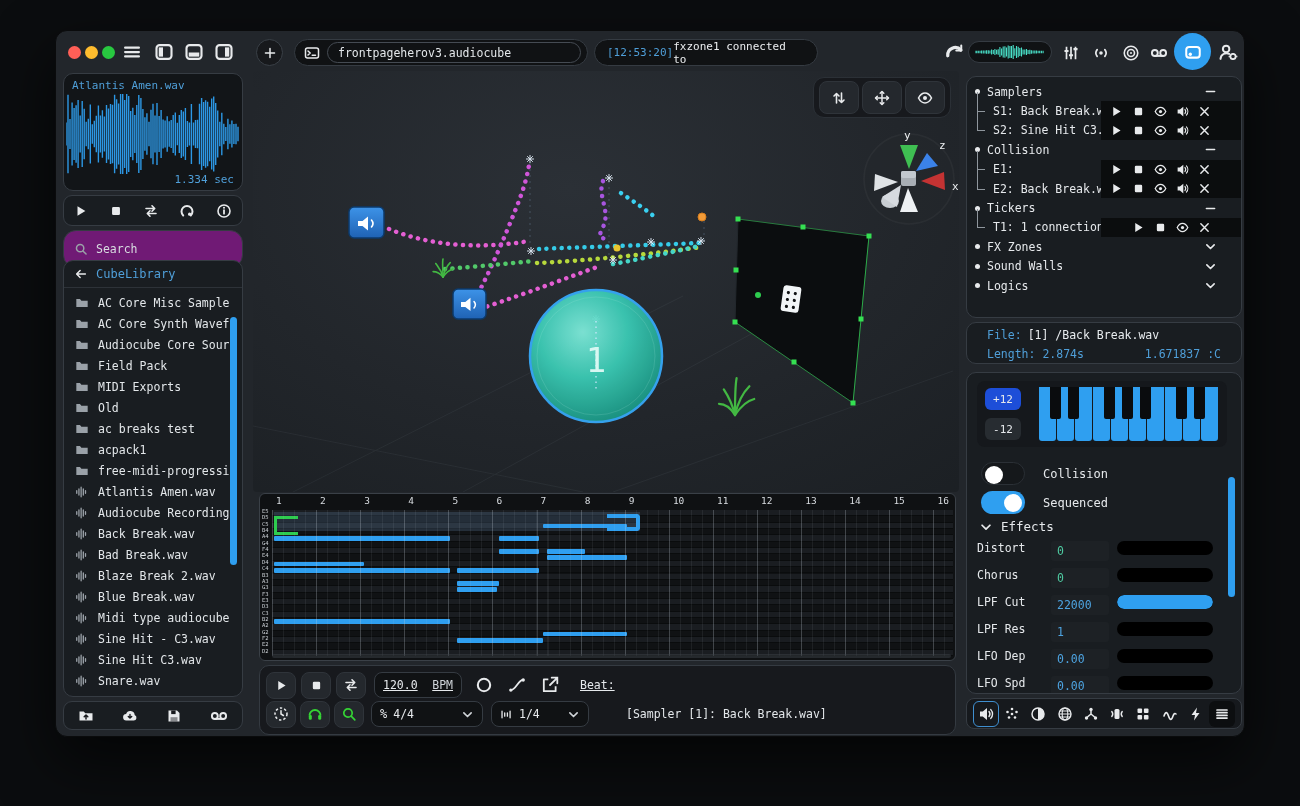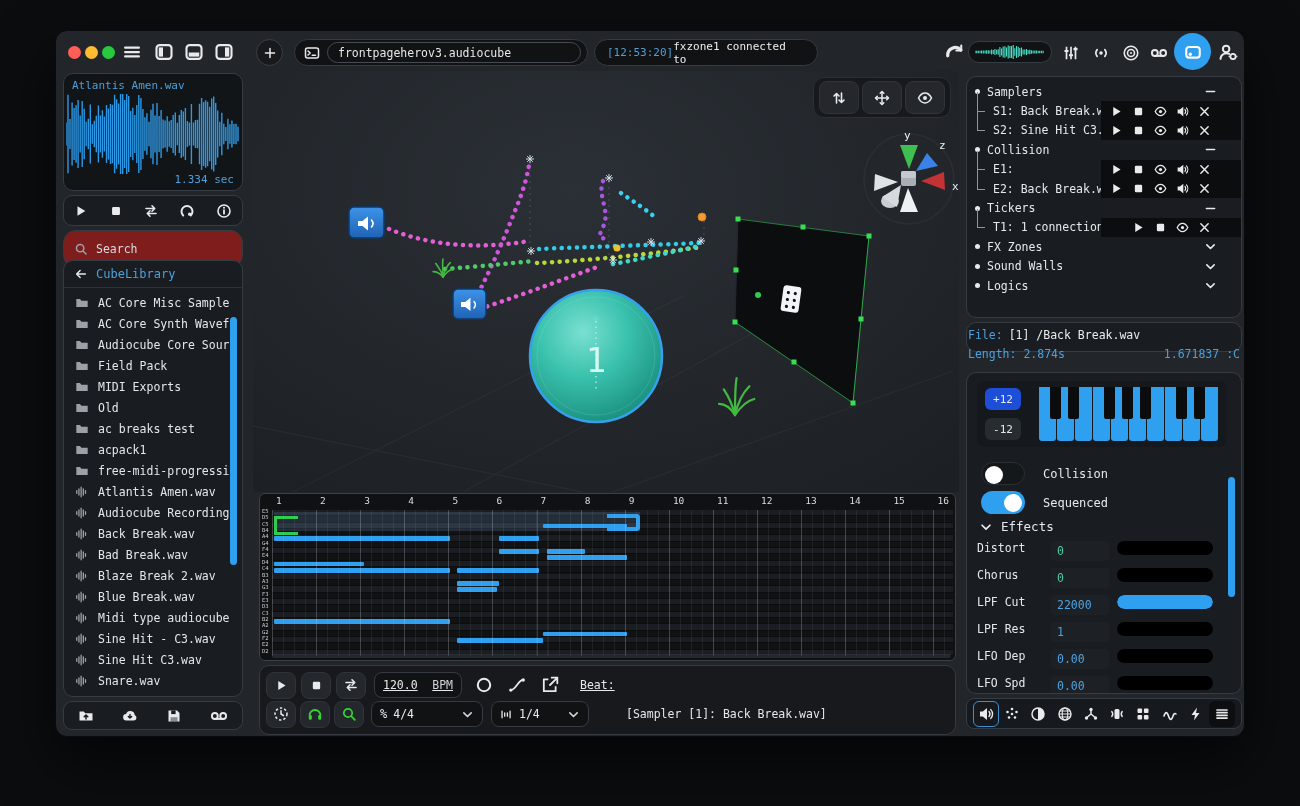--- a/index.html
+++ b/index.html
@@ -217,21 +217,21 @@
       </span>
     <span class="i">
         <svg viewBox="0 0 16 16" width="100%" height="100%" fill="none">
           <circle cx="8" cy="8" r="6" fill="none" stroke="currentColor" stroke-width="1.6"></circle>
           <path d="M8 7.2v3.5" stroke="currentColor" stroke-width="1.8" stroke-linecap="round"></path>
           <circle cx="8" cy="4.8" r="1" fill="currentColor"></circle>
         </svg>
       </span>
   </div>
 
-  <div class="pill abs" style="left:7px;top:199px;width:180px;height:38px;padding:0 10px;gap:8px;border-radius:13px;background:#7f1d1d;">
+  <div class="pill abs" style="left:7px;top:199px;width:180px;height:38px;padding:0 10px;gap:8px;border-radius:13px;background:#701a75;">
     <span class="i i14 dim">
         <svg viewBox="0 0 16 16" width="100%" height="100%" fill="none">
           <circle cx="7" cy="7" r="4.2" fill="none" stroke="currentColor" stroke-width="1.7"></circle>
           <path d="M10.2 10.2 13.8 13.8" stroke="currentColor" stroke-width="1.7" stroke-linecap="round"></path>
         </svg>
       </span>
     <span style="font-size:11.5px;color:#d7dbe0;">Search</span>
   </div>
 
   <div class="card abs" style="left:7px;top:229px;width:180px;height:437px;overflow:hidden;">
@@ -1004,21 +1004,21 @@
           <span class="t-label">Logics</span>
           <span class="i i13 t-right">
             <svg viewBox="0 0 16 16" width="100%" height="100%" fill="none">
               <path d="M3.5 6 8 10.5 12.5 6" stroke="currentColor" stroke-width="2" fill="none" stroke-linecap="round" stroke-linejoin="round"></path>
             </svg>
           </span>
         </div>
       </div>
   </div>
 
-  <div class="card abs" style="left:910px;top:291px;width:276px;height:30px;padding:5px 1px;font-size:11.5px;">
+  <div class="card abs" style="left:910px;top:291px;width:276px;height:42px;padding:5px 20px;font-size:11.5px;">
     <div style="display:flex;gap:6px;">
       <span class="blue-t">File:</span>
       <span style="color:#e8ecef;">[1] /Back Break.wav</span>
     </div>
     <div style="display:flex;justify-content:space-between;margin-top:5px;">
       <span class="blue-t">Length: 2.874s</span>
       <span class="blue-t">1.671837 :C</span>
     </div>
   </div>
 

